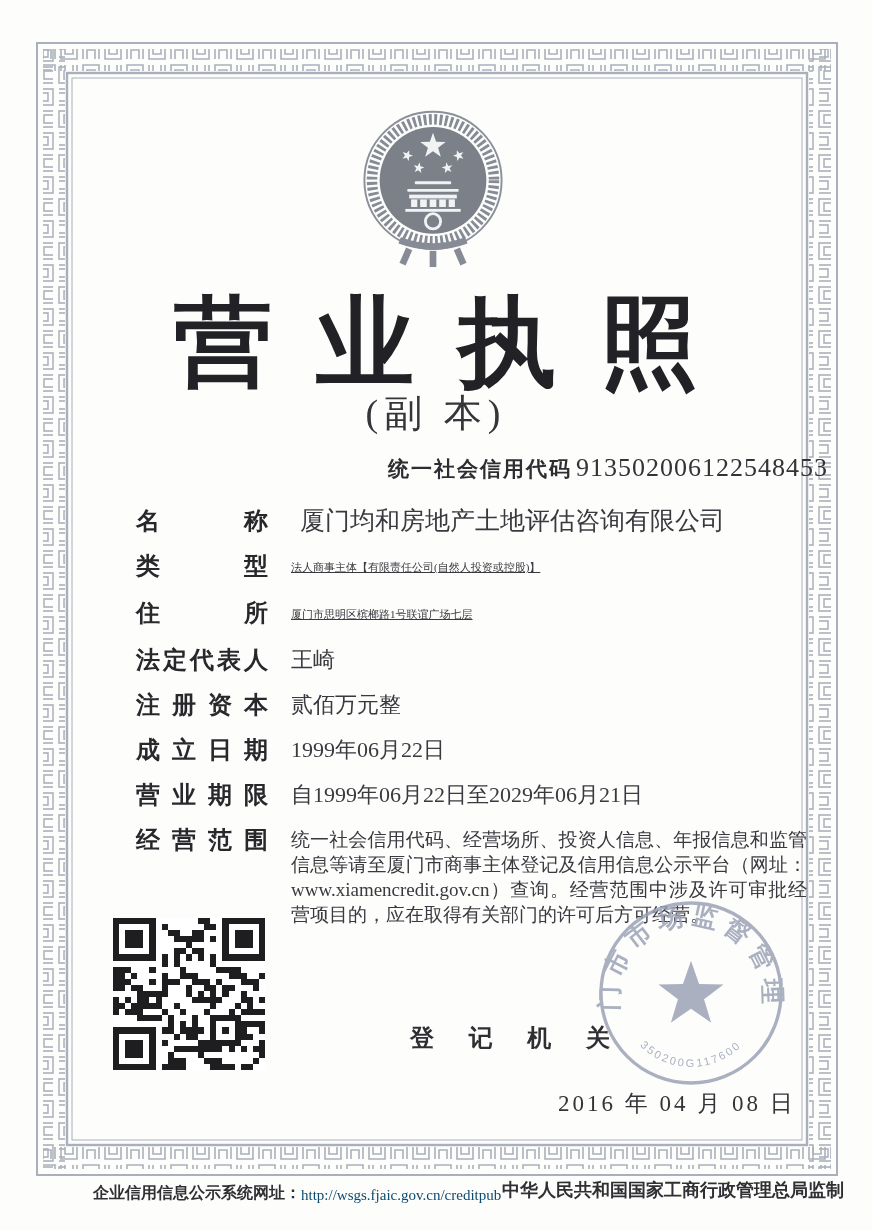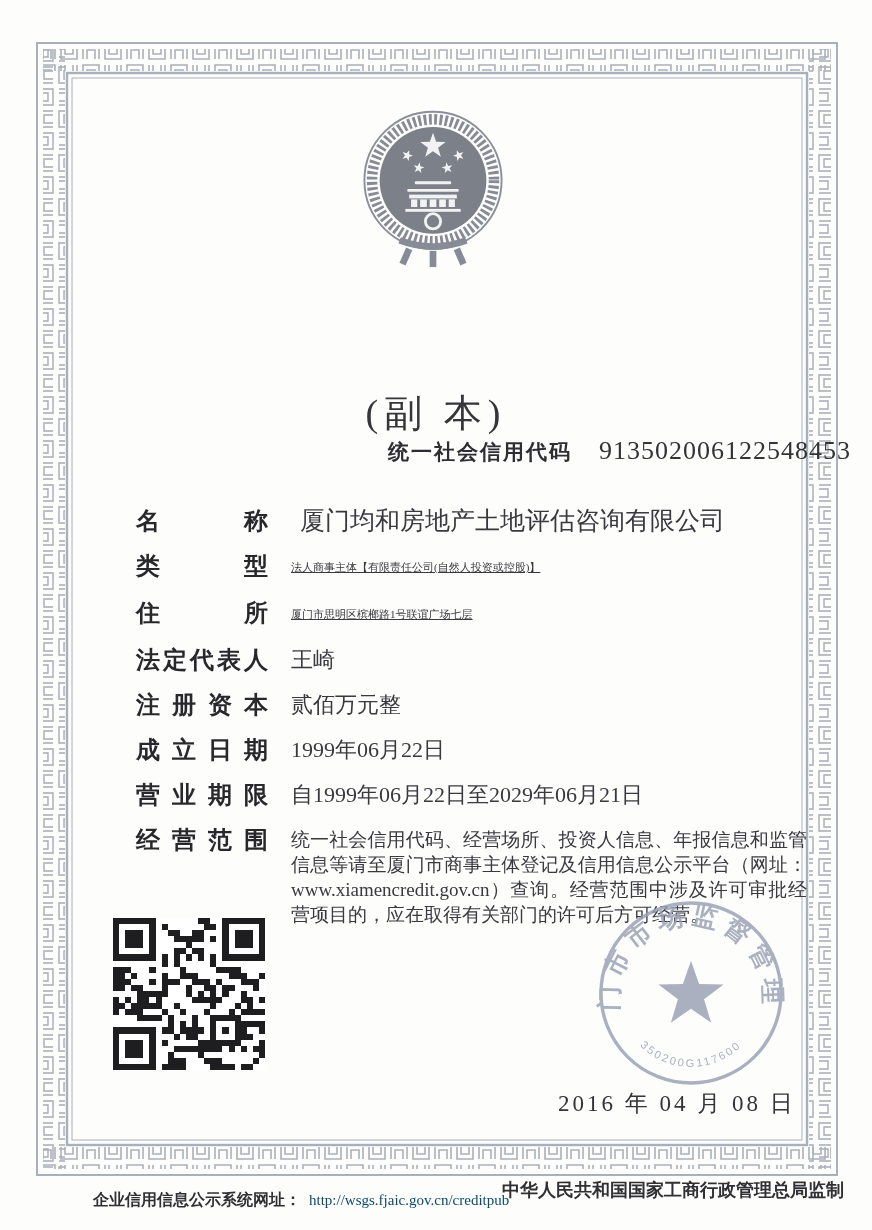--- a/index.html
+++ b/index.html
@@ -9,21 +9,21 @@
   .content{position:absolute;left:0;top:0;width:872px;height:1230px;}
 
   .emblem{position:absolute;left:352px;top:106px;width:162px;height:162px;}
 
   .doc-title{position:absolute;left:0;top:278px;width:872px;text-align:center;
     font-size:98px;font-weight:900;letter-spacing:44px;text-indent:44px;color:#222226;
     font-family:"Liberation Sans",sans-serif;}
   .doc-subtitle{position:absolute;left:0;top:388px;width:872px;text-align:center;
     font-size:38px;color:#36363a;letter-spacing:6px;font-family:"Liberation Serif",serif;}
 
-  .credit-row{position:absolute;left:388px;top:436px;display:flex;align-items:baseline;gap:27px;white-space:nowrap;}
+  .credit-row{position:absolute;left:388px;top:453px;display:flex;align-items:baseline;gap:4px;white-space:nowrap;}
   .credit-label{font-size:21px;font-weight:700;letter-spacing:2px;color:#2e2e32;}
   .credit-code{font-size:26px;letter-spacing:1px;color:#333338;font-family:"Liberation Serif",serif;}
 
   .fields{position:absolute;left:136px;top:506px;width:672px;}
   .field-row{display:flex;align-items:flex-start;margin-bottom:15px;}
   .f-label{display:flex;justify-content:space-between;width:132px;flex:0 0 132px;
     font-size:24px;font-weight:700;color:#28282c;line-height:30px;}
   .f-value{margin-left:23px;color:#39393f;font-family:"Liberation Serif",serif;line-height:30px;}
   .v-name{font-size:25px;margin-left:32px;}
   .v-type{font-size:11px;line-height:32px;text-decoration:underline;}
@@ -37,21 +37,21 @@
 
   .reg-label{position:absolute;left:410px;top:1022px;font-size:24px;font-weight:600;
     letter-spacing:14px;color:#2e2e33;white-space:nowrap;}
 
   .seal{position:absolute;left:592px;top:894px;width:198px;height:198px;opacity:.82;}
 
   .issue-date{position:absolute;left:558px;top:1088px;font-size:23px;letter-spacing:3px;
     color:#333338;font-family:"Liberation Serif",serif;white-space:nowrap;}
 
   .footer{position:absolute;left:0;top:1178px;width:872px;}
-  .footer-left{position:absolute;left:93px;top:12px;display:flex;align-items:center;gap:8px;white-space:nowrap;}
+  .footer-left{position:absolute;left:93px;top:5px;display:flex;align-items:flex-end;white-space:nowrap;}
   .footer-left-label{font-size:16px;font-weight:600;color:#303034;}
   .footer-left-url{font-size:15px;color:#0c4a6e;font-family:"Liberation Serif",serif;}
   .footer-right{position:absolute;right:28px;top:0;font-size:18px;font-weight:600;color:#303034;white-space:nowrap;}
 </style>
 </head>
 <body>
 
 <div class="page">
 
   <svg class="frame" width="802" height="1134" aria-hidden="true">
@@ -98,20 +98,21 @@
       </g>
       <circle cx="85" cy="121" r="8" fill="none" stroke="#f1f2f4" stroke-width="3"></circle>
       <g stroke="#868b95" fill="none">
         <path d="M50,141 Q85,154 120,141" stroke-width="7"></path>
         <path d="M60,150 L53,166" stroke-width="7"></path>
         <path d="M85,152 L85,169" stroke-width="7"></path>
         <path d="M110,150 L117,166" stroke-width="7"></path>
       </g>
     </svg>
 
+    <div class="doc-title">营业执照</div>
     <div class="doc-subtitle">(副  本)</div>
 
     <div class="credit-row">
       <span class="credit-label">统一社会信用代码</span>
       <span class="credit-code">913502006122548453</span>
     </div>
 
     <div class="fields">
         <div class="field-row">
           <div class="f-label">
@@ -803,20 +804,21 @@
         <div class="d"></div>
         <div class="d"></div>
         <div class="d"></div>
         <div></div>
         <div class="d"></div>
         <div class="d"></div>
         <div></div>
         <div></div>
       </div>
 
+    <div class="reg-label">登 记 机 关</div>
 
     <svg class="seal" viewBox="0 0 198 198" aria-hidden="true">
       <defs>
         <path id="sealArcTop" d="M29,124 A73,73 0 1 1 169,124" fill="none"></path>
         <path id="sealArcBottom" d="M35,134 A72,72 0 0 0 163,134" fill="none"></path>
       </defs>
       <circle cx="99" cy="99" r="90" fill="none" stroke="#98a0b4" stroke-width="3.4"></circle>
       <polygon transform="translate(99,101) scale(2.45)" fill="#98a0b4" points="0,-14 3.29,-4.53 13.3,-4.33 5.33,1.73 8.23,11.33 0,5.6 -8.23,11.33 -5.33,1.73 -13.3,-4.33 -3.29,-4.53"></polygon>
       <text font-size="25" font-weight="700" fill="#98a0b4" letter-spacing="7" font-family="Liberation Sans, sans-serif">
         <textPath href="#sealArcTop" startOffset="50%" text-anchor="middle">厦门市市场监督管理局</textPath>

